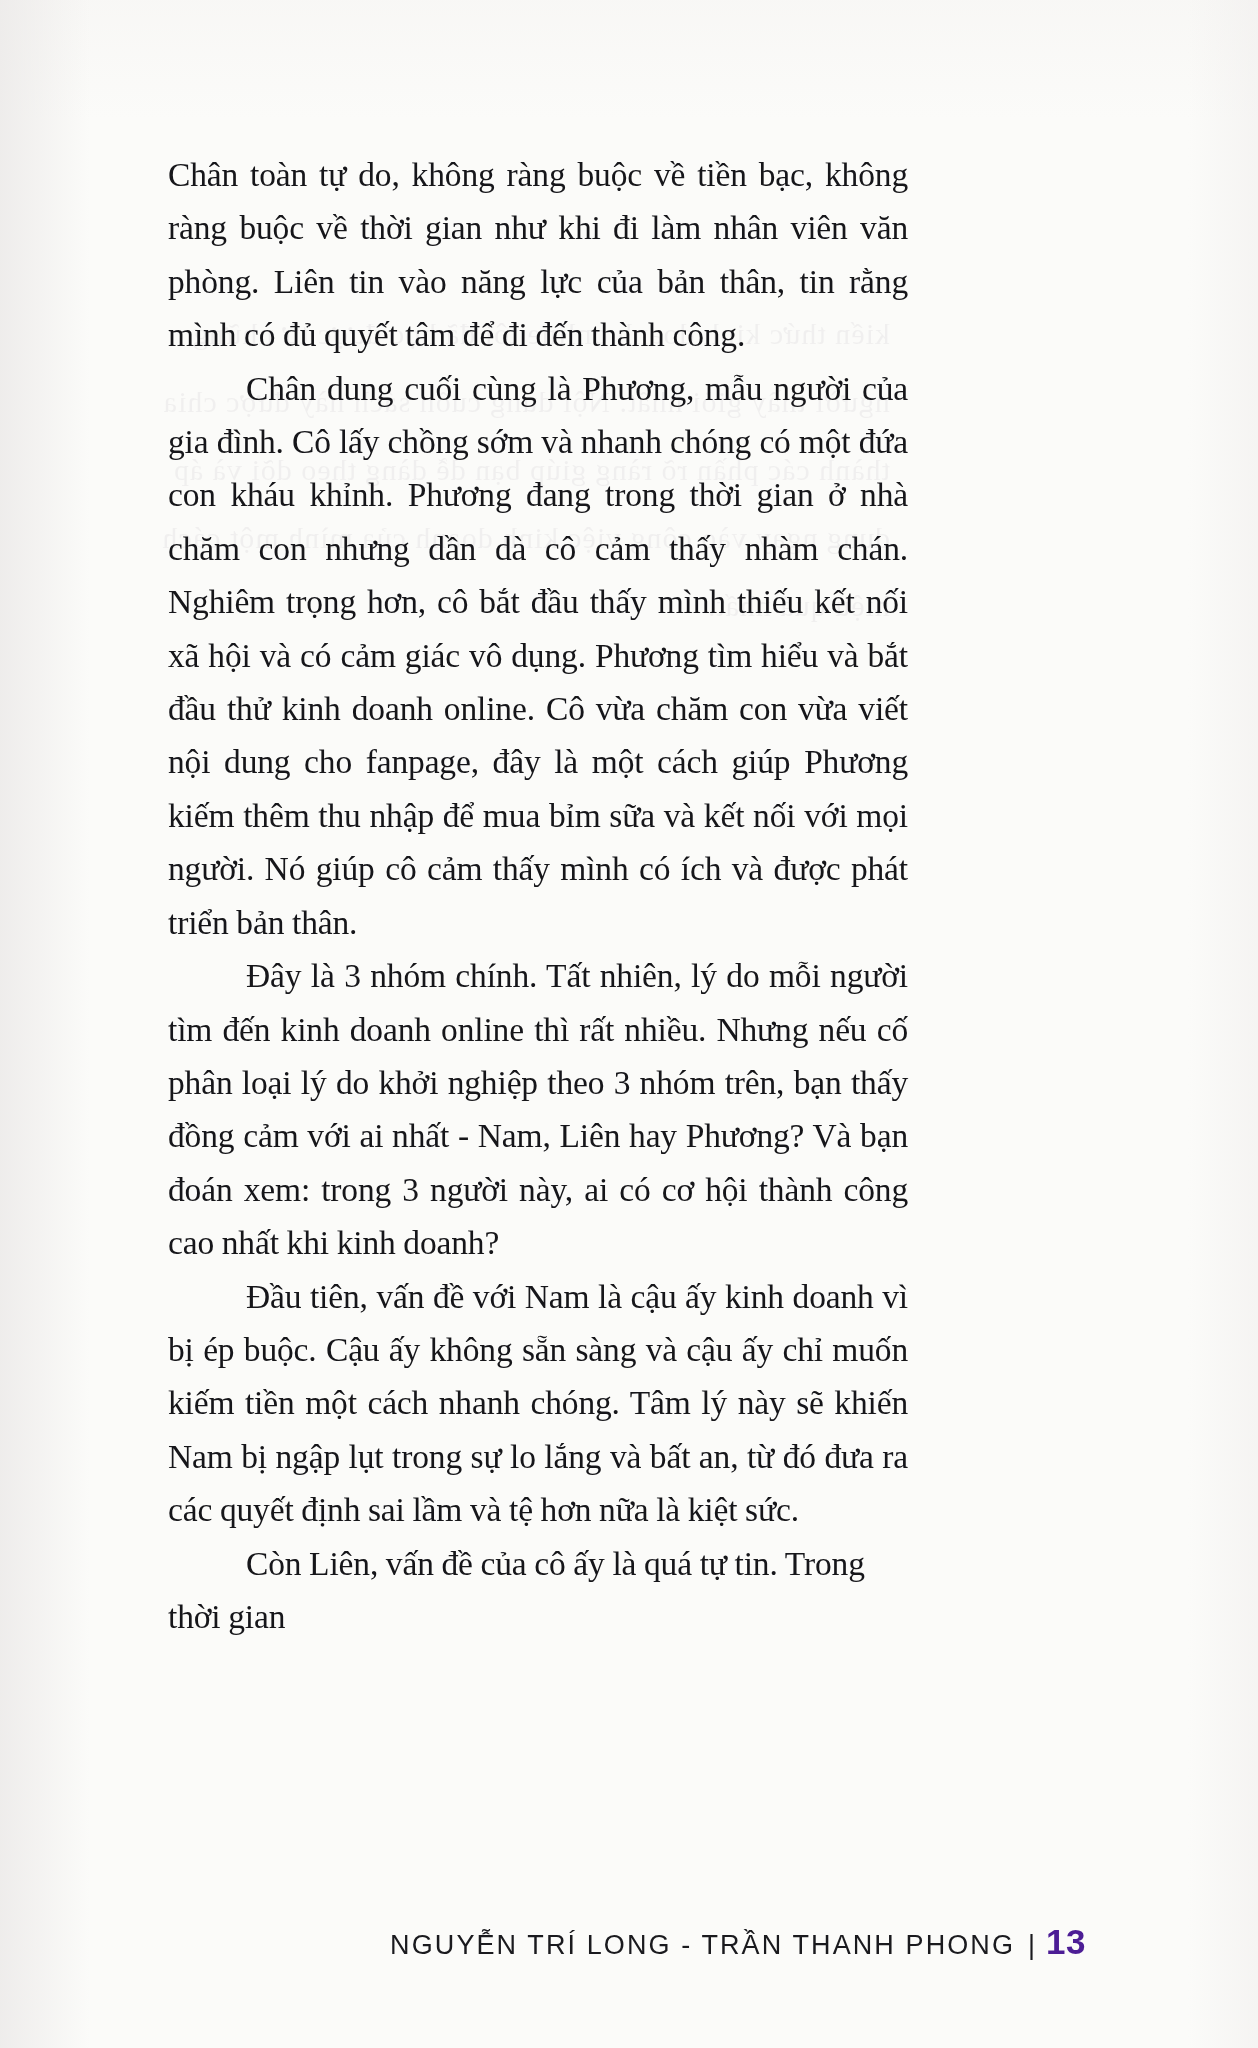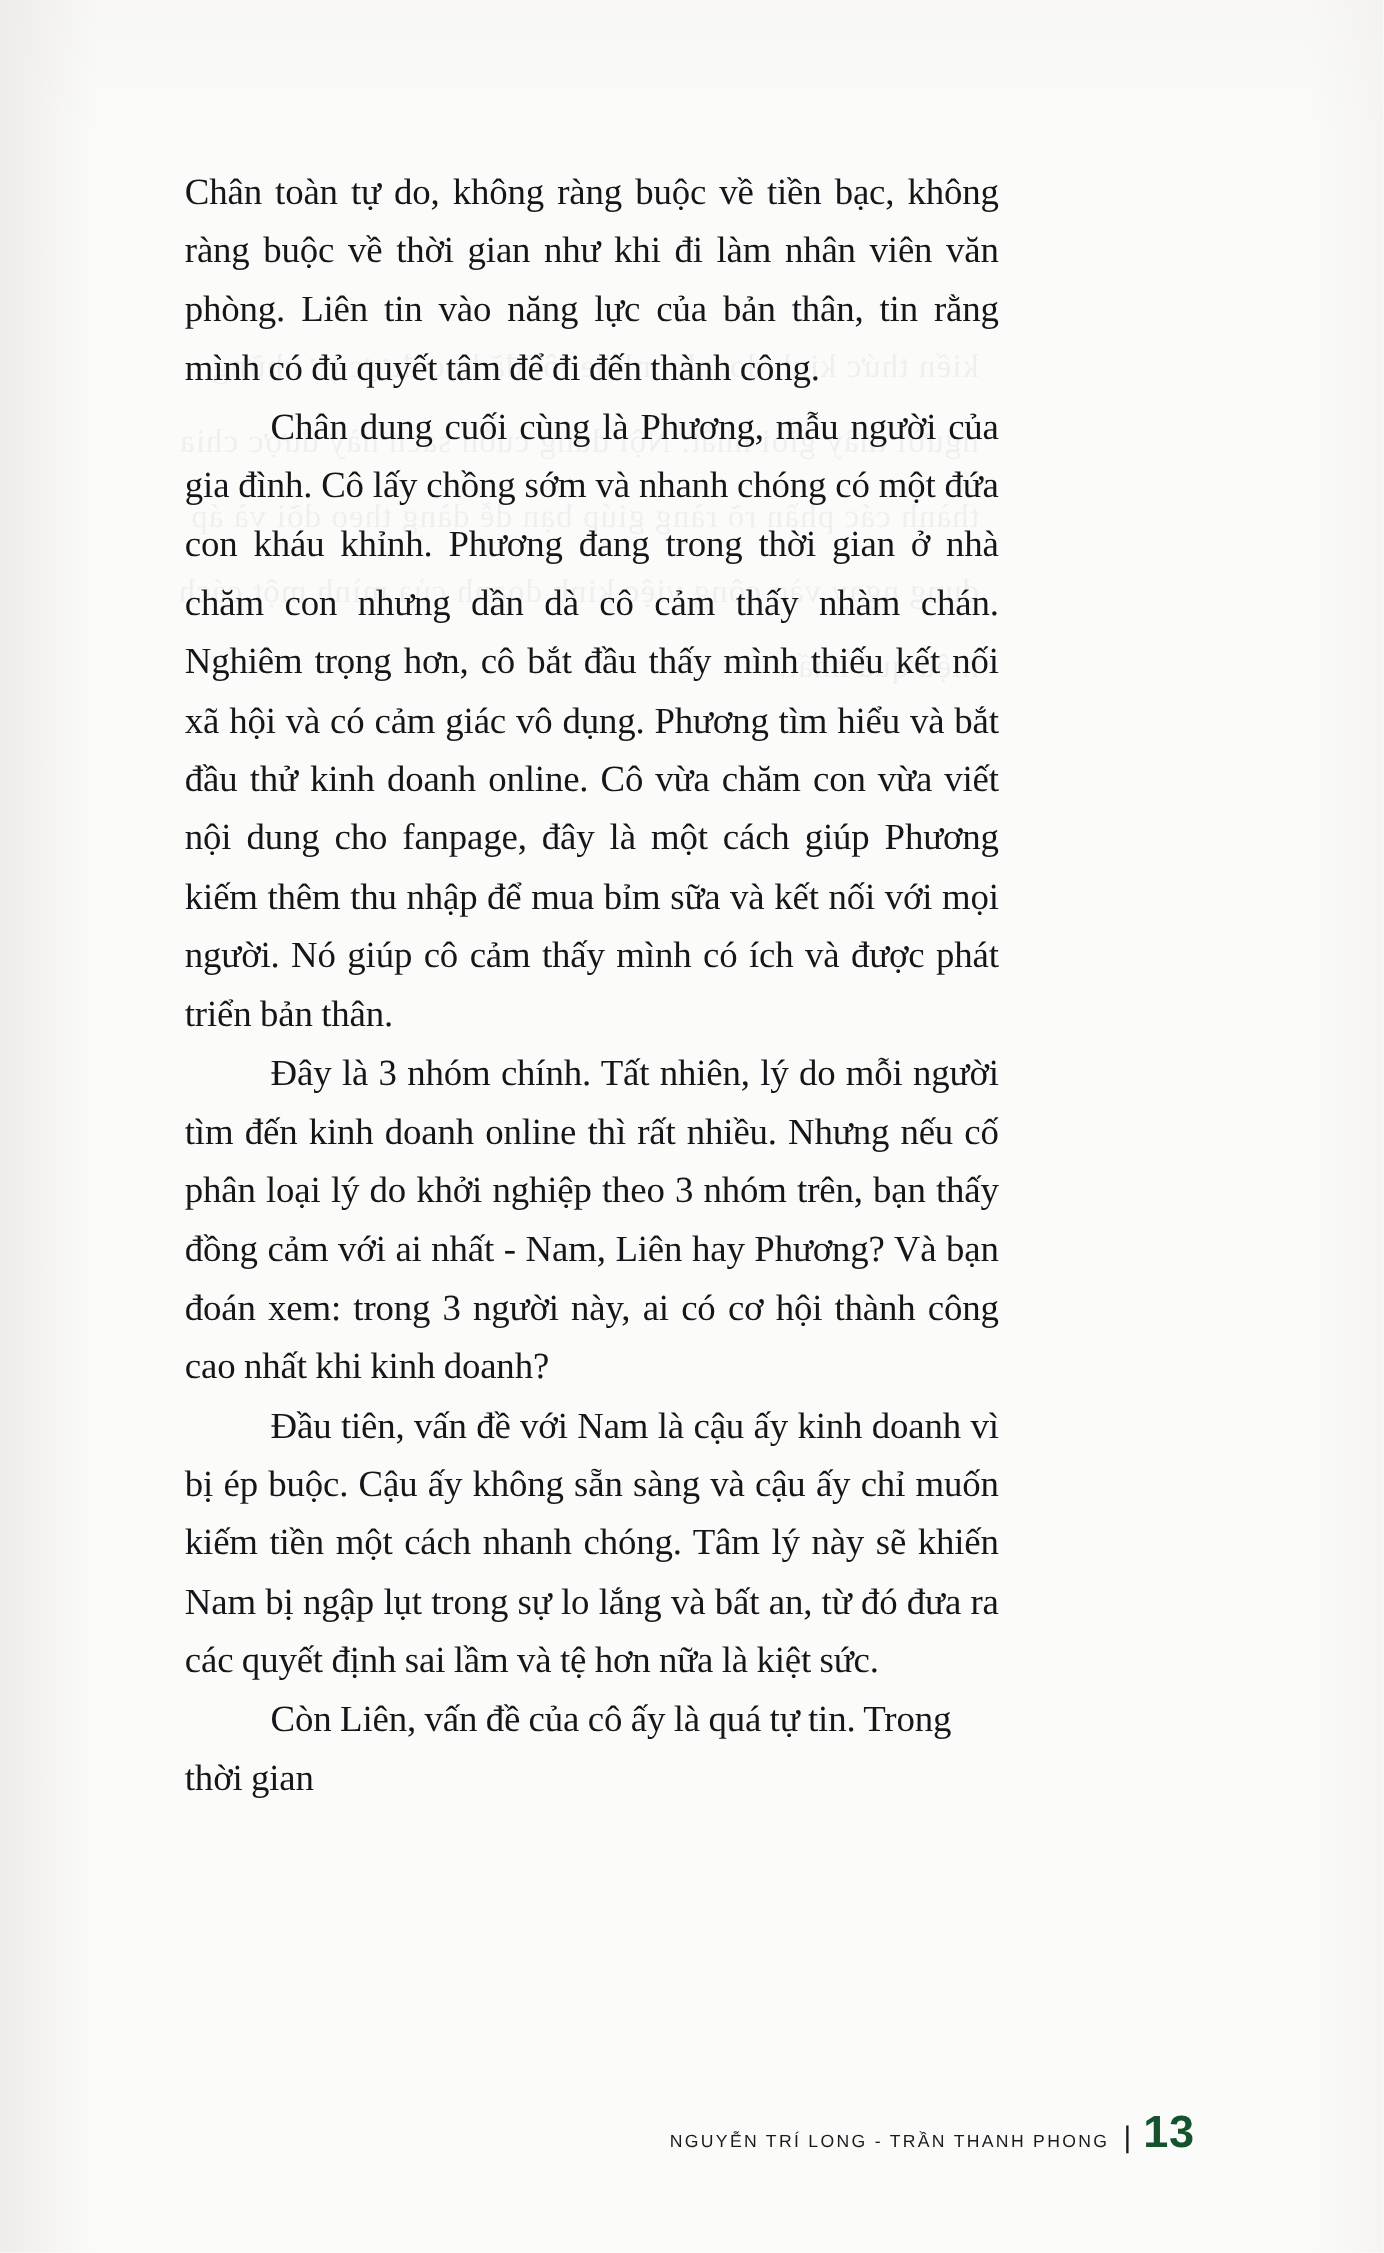--- a/index.html
+++ b/index.html
@@ -80,40 +80,40 @@
     right: 0;
     bottom: 86px;
     display: flex;
     justify-content: flex-end;
     align-items: baseline;
     padding-right: 172px;
   }
 
   .footer-authors {
     font-family: "Liberation Sans", sans-serif;
-    font-size: 16px;
+    font-size: 27px;
     letter-spacing: 2.1px;
     color: #1a1a1e;
     text-transform: uppercase;
     font-weight: 400;
   }
 
   .footer-sep {
     font-family: "Liberation Sans", sans-serif;
     font-size: 27px;
     color: #1a1a1e;
     margin: 0 11px 0 13px;
     font-weight: 400;
   }
 
   .footer-pagenum {
     font-family: "Liberation Sans", sans-serif;
-    font-size: 41px;
+    font-size: 35px;
     font-weight: 700;
-    color: #14532d;
+    color: #4c1d95;
     letter-spacing: 0.5px;
   }
 </style>
 </head>
 <body>
 
 <div class="page">
 
   <div class="paper-texture"></div>
 

